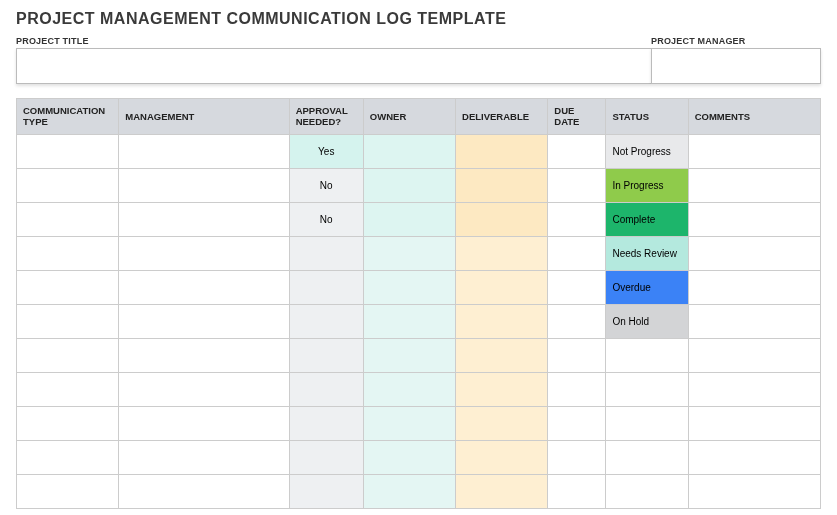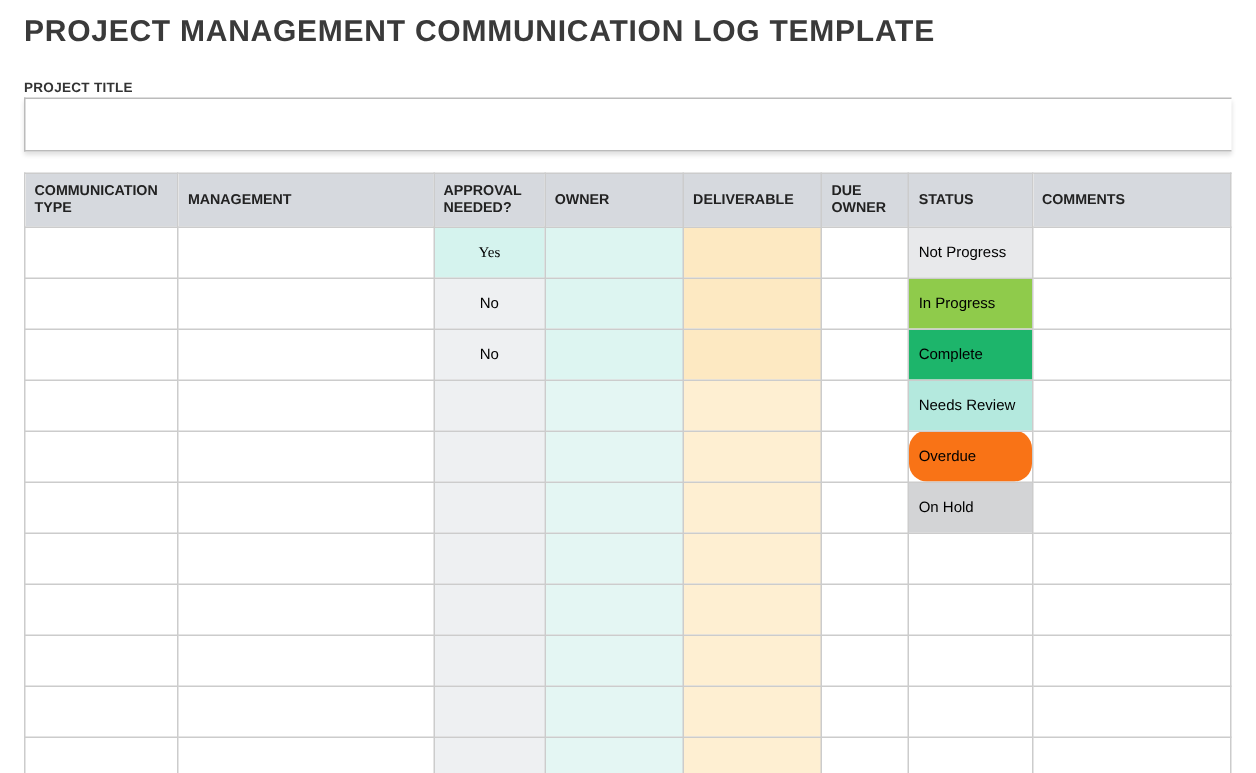--- a/index.html
+++ b/index.html
@@ -4,25 +4,25 @@
 <style>
   * { box-sizing: border-box; margin: 0; padding: 0; }
   body {
     font-family: Arial, Helvetica, sans-serif;
     background: #fff;
     padding: 10px 16px;
     width: 837px;
   }
   .title {
     font-family: "Century Gothic", "Arial", sans-serif;
-    font-size: 20px;
+    font-size: 16px;
     font-weight: bold;
     letter-spacing: 0.5px;
     color: #3a3a3a;
-    margin-bottom: 20px;
+    margin-bottom: 8px;
   }
   .meta-row {
     display: flex;
     gap: 0;
     margin-bottom: 14px;
   }
   .meta-field {
     display: flex;
     flex-direction: column;
   }
@@ -70,41 +70,45 @@
   th.col-deliverable { background: #f5b400; color: #222; }
   col.c-type { width: 102px; }
   col.c-desc { width: 170px; }
   col.c-approval { width: 74px; }
   col.c-owner { width: 92px; }
   col.c-deliverable { width: 92px; }
   col.c-due { width: 58px; }
   col.c-status { width: 82px; }
   col.c-comments { width: 132px; }
   td.cell-approval { background: #eef0f2; text-align: center; }
-  td.cell-approval.yes { background: #d5f3ee; font-family: Liberation Serif, serif; }
+  td.cell-approval.yes { background: #d5f3ee; }
   td.cell-owner { background: #ddf5f1; }
   td.cell-owner.dim { background: #e4f6f3; }
   td.cell-deliverable { background: #fde9c2; }
   td.cell-deliverable.dim { background: #feefd2; }
   td.cell-status { text-align: left; padding-left: 6px; }
   .st-not-started { background: #e8e9eb; }
   .st-in-progress { background: #8fcb4b; }
   .st-complete { background: #1db56b; }
   .st-needs-review { background: #b4e9de; }
-  .st-overdue { background: #f97316; border-radius: 12px; }
+  .st-overdue { background: #3b82f6; }
   .st-on-hold { background: #d3d4d6; margin-left: 44px; }
 </style>
 </head>
 <body>
 
 <div class="title">PROJECT MANAGEMENT COMMUNICATION LOG TEMPLATE</div>
 
 <div class="meta-row">
   <div class="meta-field title-field">
     <div class="meta-label">PROJECT TITLE</div>
+    <input class="meta-input" value="" style="">
+  </div>
+  <div class="meta-field manager-field">
+    <div class="meta-label">PROJECT MANAGER</div>
     <input class="meta-input" value="" style="">
   </div>
 </div>
 
 <table class="log">
   <colgroup>
     <col class="c-type">
       <col class="c-desc">
       <col class="c-approval">
       <col class="c-owner">
@@ -113,21 +117,21 @@
       <col class="c-status">
       <col class="c-comments">
   </colgroup>
   <thead>
     <tr>
       <th>COMMUNICATION TYPE</th>
       <th>MANAGEMENT</th>
       <th class="col-approval">APPROVAL NEEDED?</th>
       <th class="col-owner">OWNER</th>
       <th class="col-deliverable">DELIVERABLE</th>
-      <th>DUE OWNER</th>
+      <th>DUE DATE</th>
       <th>STATUS</th>
       <th>COMMENTS</th>
     </tr>
   </thead>
   <tbody id="tbody">
       <tr>
         <td></td>
         <td></td>
         <td class="cell-approval yes">Yes</td>
         <td class="cell-owner"></td>

